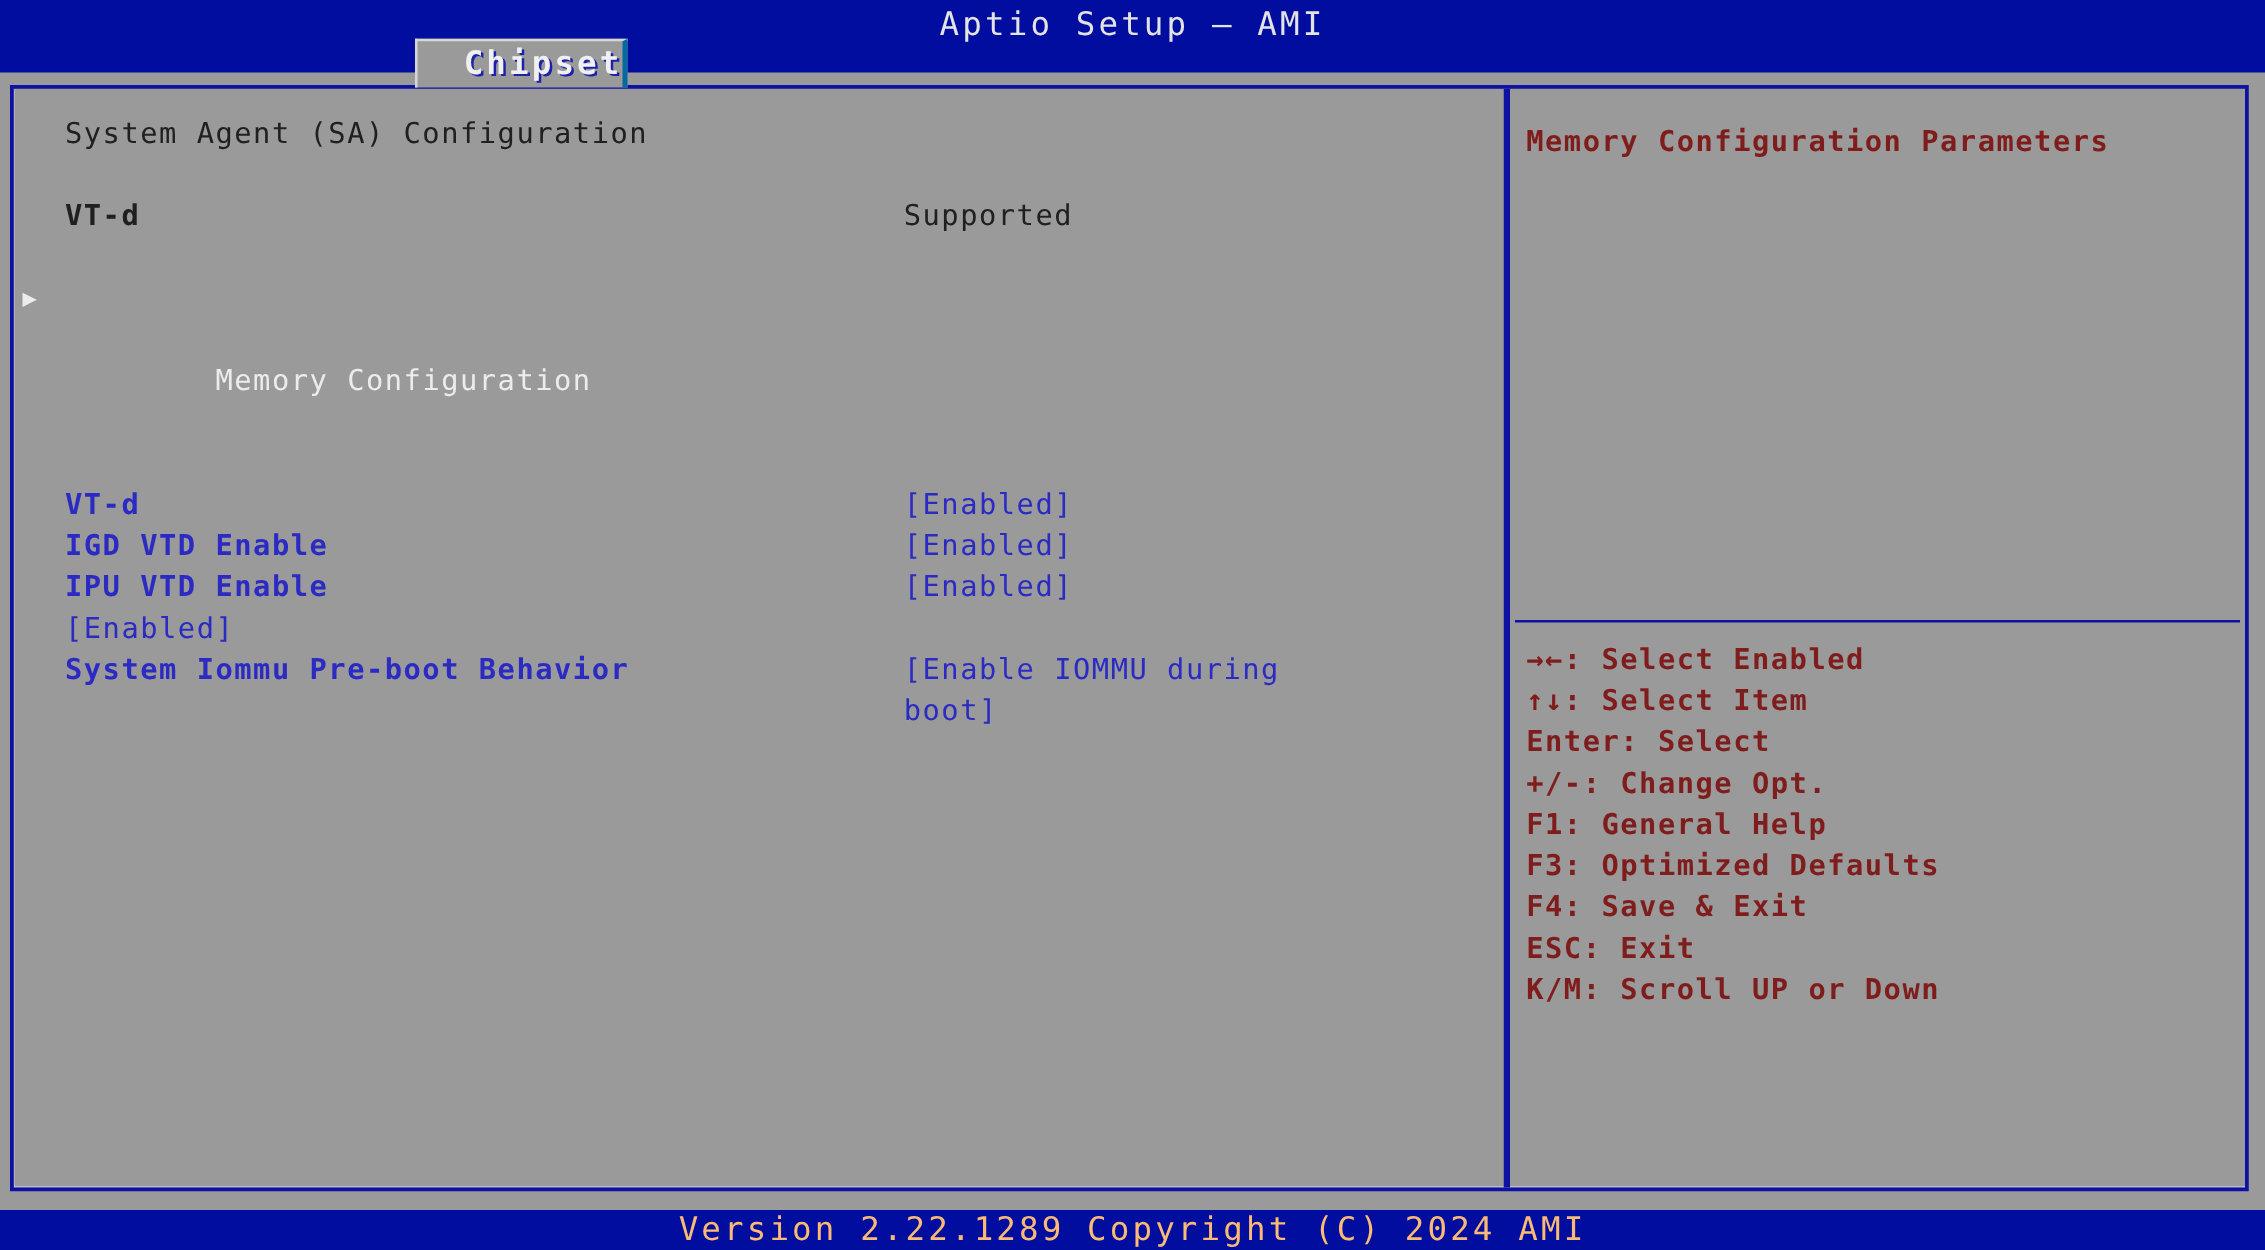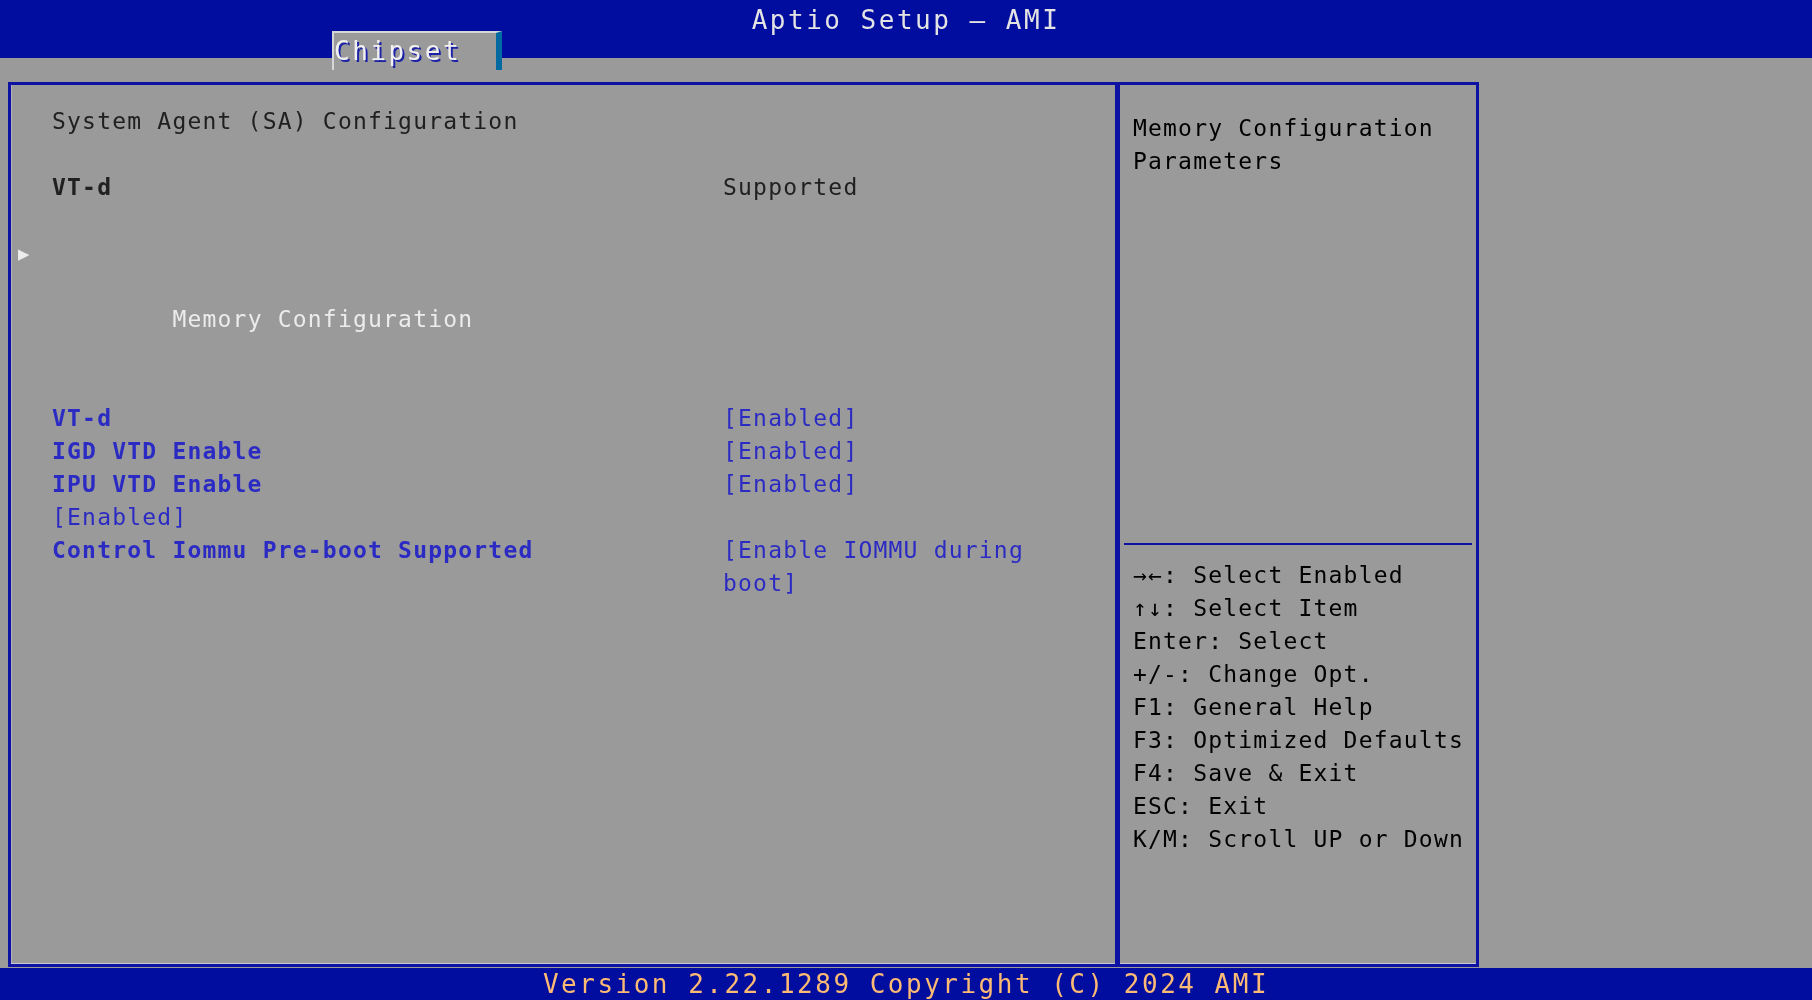--- a/index.html
+++ b/index.html
@@ -31,38 +31,39 @@
     color: #e3e3e3;
   }
   
   .menu-tab {
     position: absolute;
     top: 31px; left: 332px;
     width: 170px; height: 39px;
     background: #9a9a9a;
     border-left: 2px solid #d6d6d6;
     border-top: 2px solid #d6d6d6;
-    border-right: 6px solid #0369a1;
+    border-right: 4px solid #0369a1;
     z-index: 3;
-    text-align: left;
+    text-align: right;
+    font-weight: bold;
   }
   .menu-tab .tab-label {
     display: inline-block;
     padding-top: 3px;
     font-size: 26px;
     letter-spacing: 2.5px;
     line-height: 30px;
     color: #f0f0f0;
     text-shadow: 2px 2px 0 #1c22a8;
   }
   
   .main-frame {
     position: absolute;
-    top: 82px; left: 8px;
-    width: 1471px; height: 885px;
+    top: 68px; left: 8px;
+    width: 1791px; height: 885px;
     border: 3px solid #0d12a2;
     box-shadow: inset 0 -1px 0 rgba(220,224,248,0.65), inset 1px 0 0 rgba(220,224,248,0.35);
     display: flex;
     background: #9a9a9a;
   }
   .settings-pane {
     width: 1197px;
     border-right: 5px solid #0d12a2;
     padding: 20px 0 0 41px;
     font-size: 23px;
@@ -85,22 +86,23 @@
     color: #ececec;
     font-size: 19px;
     line-height: 33px;
   }
   
   .help-pane {
     flex: 1;
     padding: 27px 12px 0 13px;
     font-size: 23px;
     letter-spacing: 1.2px;
-    color: #000000;
+    color: #7f1d1d;
     position: relative;
+    font-weight: bold;
   }
   .item-help { line-height: 33px; white-space: pre-wrap; }
   .help-divider {
     height: 2px;
     background: #0d12a2;
     margin: 365px -8px 0 -9px;
   }
   .hotkey-list {
     list-style: none;
     margin-top: 14px;
@@ -169,21 +171,21 @@
       <div class="row opt-grid blue-item">
         <span class="opt-label">IPU VTD Enable</span>
         <span class="opt-value">[Enabled]</span>
       </div>
 
       <div class="row opt-grid blue-item">
         <span class="opt-value">[Enabled]</span>
       </div>
 
       <div class="row opt-grid blue-item">
-        <span class="opt-label">Control Iommu Pre-boot Supported</span>
+        <span class="opt-label">System Iommu Pre-boot Behavior</span>
         <span class="opt-value">[Enable IOMMU during boot]</span>
       </div>
 
     </div>
 
     <div class="help-pane">
 
       <div class="item-help">Memory Configuration Parameters</div>
 
       <div class="help-divider"></div>

